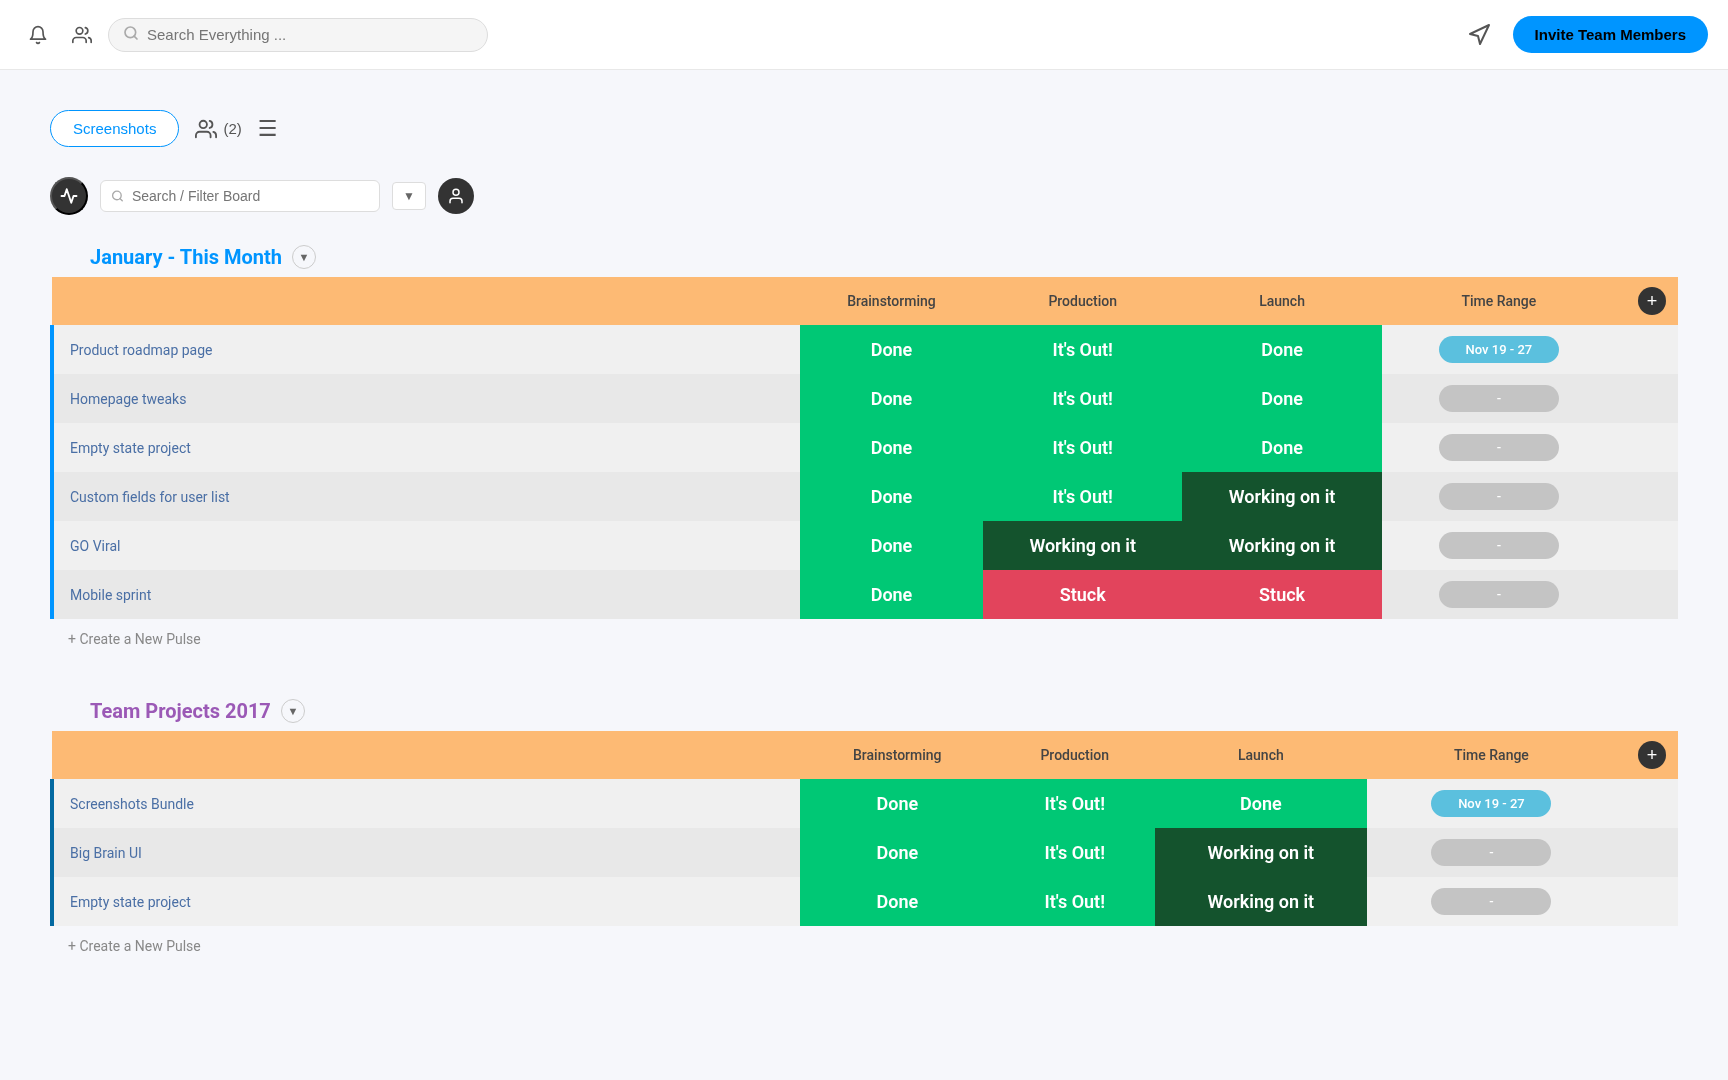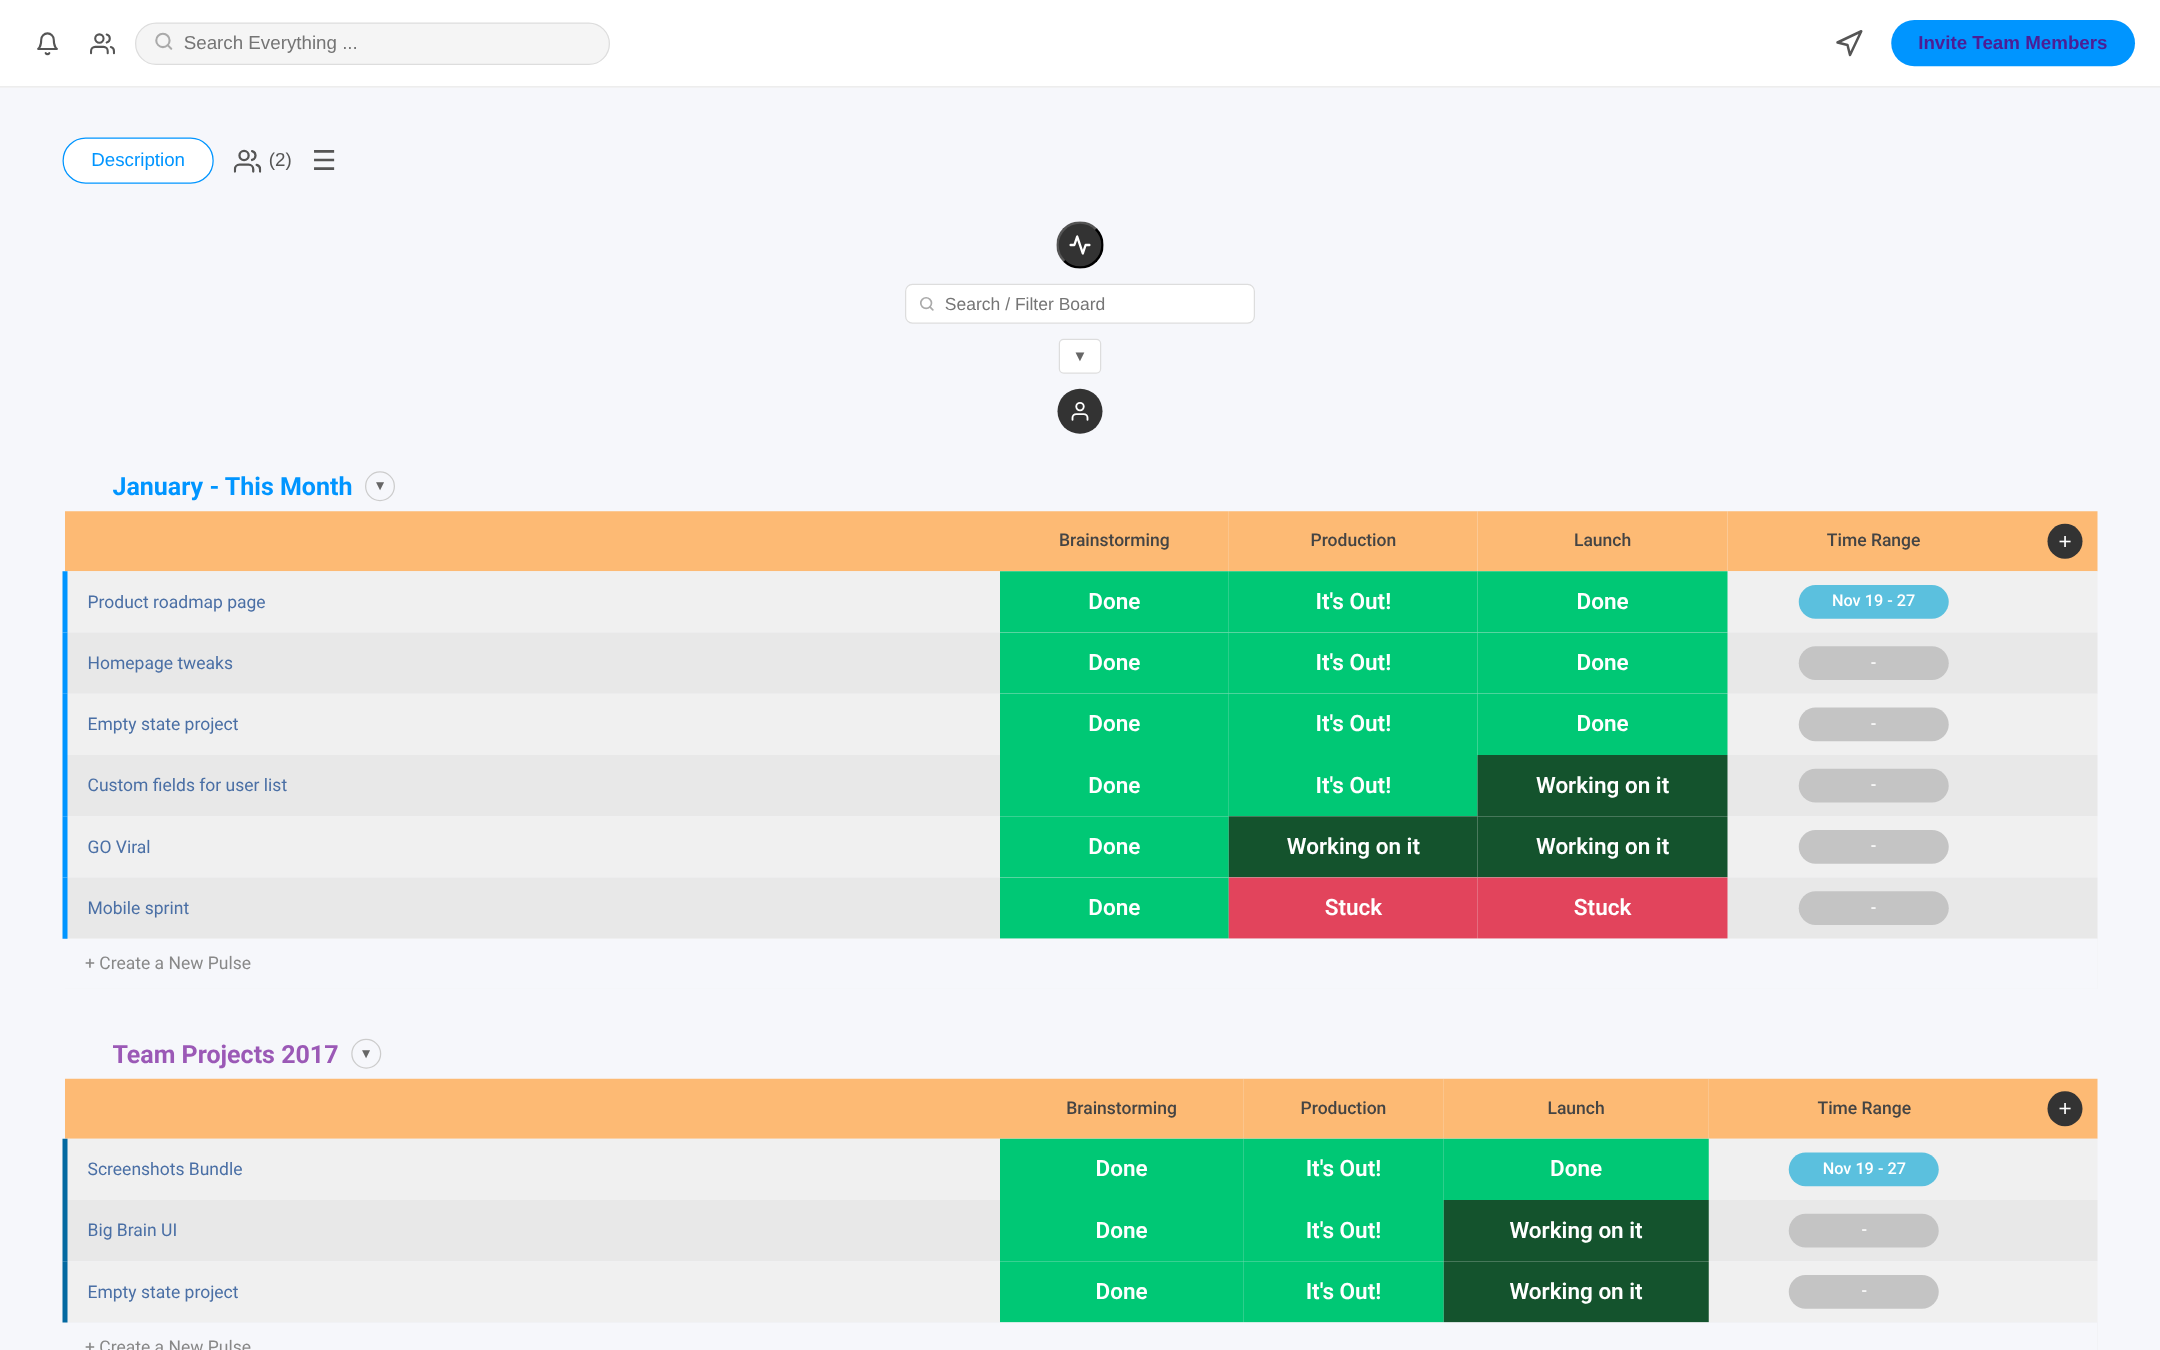--- a/index.html
+++ b/index.html
@@ -33,21 +33,21 @@
     .search-bar input {
       border: none; background: transparent; outline: none;
       font-size: 15px; color: #555; width: 100%;
     }
     .search-icon-wrap { color: #aaa; font-size: 16px; }
 
     .megaphone-wrap { width: 36px; height: 36px; display: flex; align-items: center; justify-content: center; cursor: pointer; }
 
     .invite-btn {
       background: #0095ff;
-      color: #4c1d95;
+      color: #000000;
       border: none;
       border-radius: 25px;
       padding: 10px 22px;
       font-size: 15px;
       font-weight: 600;
       cursor: pointer;
       white-space: nowrap;
     }
 
     
@@ -71,21 +71,21 @@
       cursor: pointer;
     }
     .members-btn {
       display: flex; align-items: center; gap: 6px;
       background: transparent; border: none; cursor: pointer;
       font-size: 15px; color: #555;
     }
     .menu-btn { background: transparent; border: none; cursor: pointer; font-size: 22px; color: #555; }
 
     
-    .board-toolbar { display: flex; align-items: center; gap: 12px; margin-bottom: 30px; flex-direction: column; }
+    .board-toolbar { display: flex; align-items: center; gap: 12px; margin-bottom: 30px; }
     .pulse-icon-wrap {
       width: 38px; height: 38px;
       background: #333;
       border-radius: 50%;
       display: flex; align-items: center; justify-content: center;
       cursor: pointer;
     }
     .board-search {
       display: flex; align-items: center;
       border: 1px solid #ddd;
@@ -253,21 +253,21 @@
       </svg>
     </div>
     <button class="invite-btn">Invite Team Members</button>
   </div>
 </nav>
 
 <div class="page-content">
 
   <div class="page-header">
     <div class="page-header-actions">
-      <button class="unsubscribe-btn">Description</button>
+      <button class="unsubscribe-btn">Screenshots</button>
       <button class="members-btn">
         <svg width="22" height="22" viewBox="0 0 24 24" fill="none" stroke="#555" stroke-width="2" stroke-linecap="round" stroke-linejoin="round">
           <path d="M17 21v-2a4 4 0 0 0-4-4H5a4 4 0 0 0-4 4v2"></path>
           <circle cx="9" cy="7" r="4"></circle>
           <path d="M23 21v-2a4 4 0 0 0-3-3.87"></path>
           <path d="M16 3.13a4 4 0 0 1 0 7.75"></path>
         </svg>
         <span>(2)</span>
       </button>
       <button class="menu-btn">☰</button>

